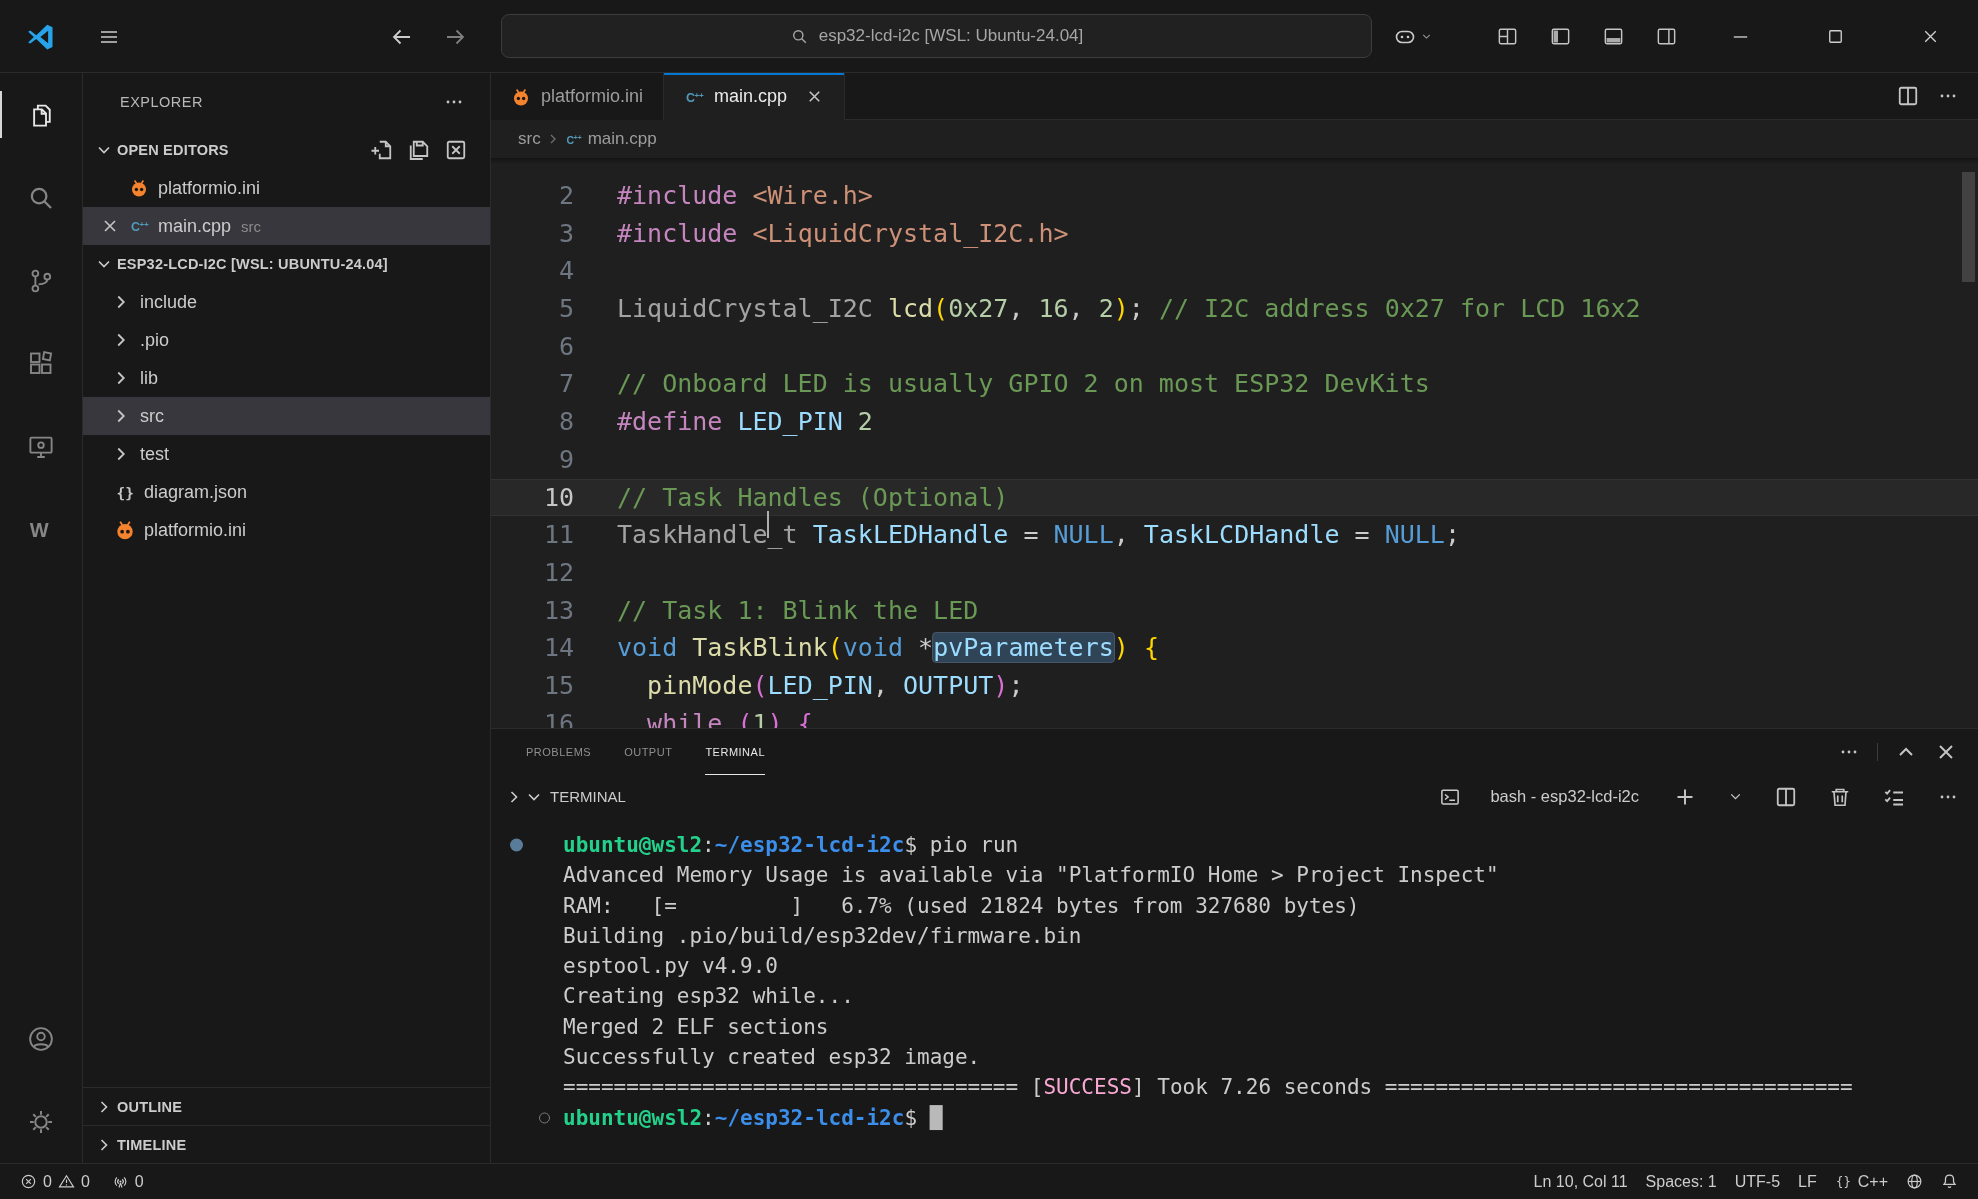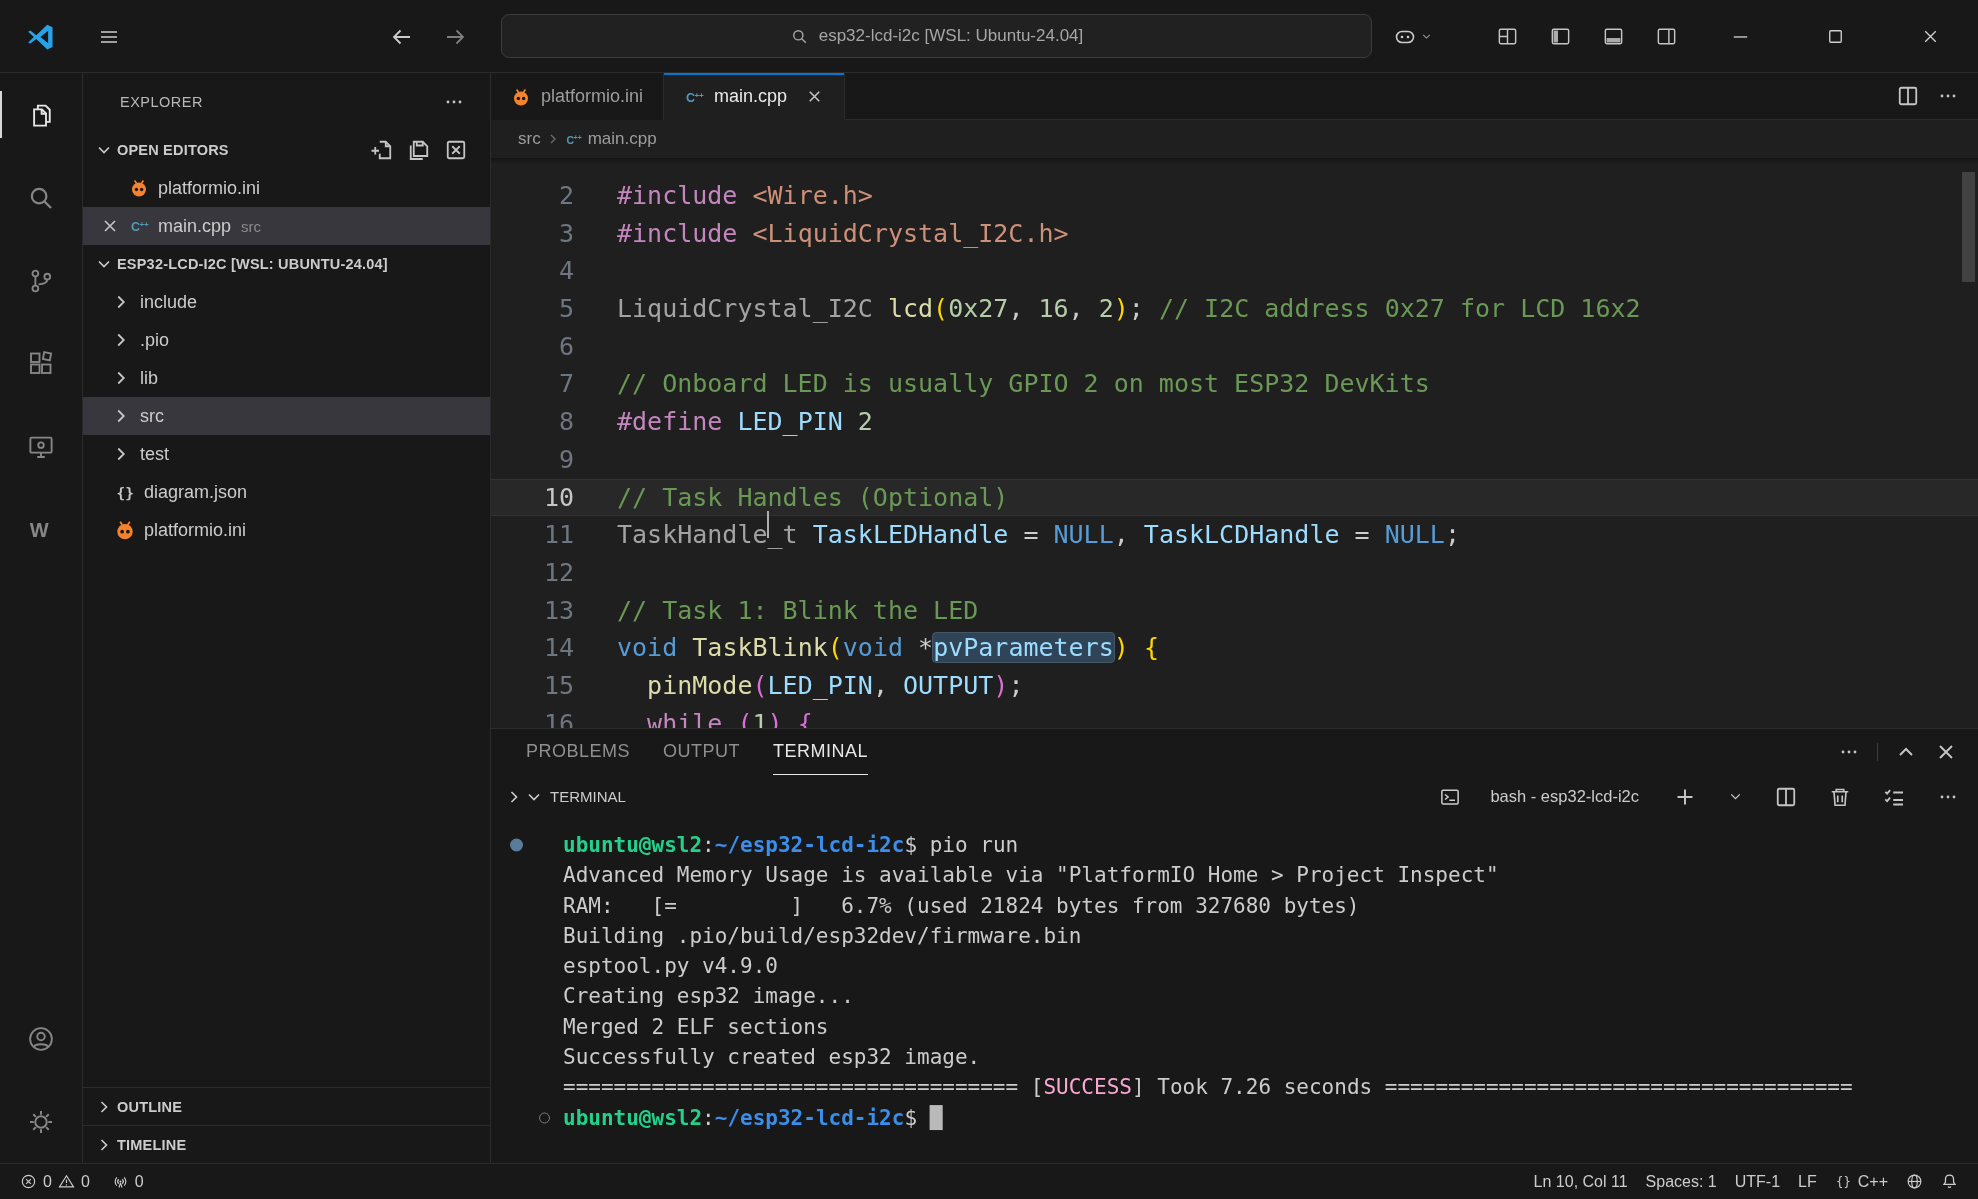--- a/index.html
+++ b/index.html
@@ -97,21 +97,21 @@
   .tk-cm{color:#6a9955} .tk-br1{color:#ffd700} .tk-br2{color:#da70d6}
   .tk-hl { background:rgba(86,156,214,0.30); outline:1px solid rgba(130,170,215,0.40); border-radius:3px; }
   .cursor { display:inline-block; width:0; position:relative; }
   .cursor::after { content:''; position:absolute; left:-1px; top:5px; width:2px; height:27px; background:#aeafad; }
   .scroll-thumb { position:absolute; right:3px; top:14px; width:13px; height:110px; background:rgba(121,121,121,0.4); }
 
   
   .panel { height:435px; flex:none; background:#181818; border-top:1px solid #2b2b2b; display:flex; flex-direction:column; }
   .panel-header { height:46px; display:flex; align-items:center; flex:none; }
   #panel-tabs { display:flex; height:100%; padding-left:35px; }
-  .ptab { margin-right:33px; height:100%; display:flex; align-items:center; font-size:18px;
+  .ptab { margin-right:33px; height:100%; display:flex; align-items:center; font-size:11px;
     letter-spacing:0.5px; color:#8f8f8f; border-bottom:1px solid transparent; cursor:pointer; }
   .ptab.active { color:#e7e7e7; border-bottom-color:#e7e7e7; }
   .panel-actions { margin-left:auto; display:flex; align-items:center; gap:16px; padding-right:20px; }
   .vsep { width:1px; height:18px; background:#3c3c3c; }
   .term-header { height:43px; display:flex; align-items:center; padding-left:13px; flex:none; }
   .term-header .chev { cursor:pointer; }
   .th-label { font-size:15px; color:#cccccc; margin-left:6px; }
   .th-right { margin-left:auto; display:flex; align-items:center; gap:30px; padding-right:18px; }
   .th-ic { width:20px; height:20px; color:#cccccc; }
   .th-shell { font-size:16.5px; color:#cccccc; margin-right:4px; cursor:pointer; }
@@ -613,21 +613,21 @@
                 </svg>
               </button>
           </div>
         </div>
         <div class="term-body" id="term-body">
             <div class="tline"><span class="deco done"></span><span class="tm-tg">ubuntu@wsl2</span><span class="tm-td">:</span><span class="tm-tb">~/esp32-lcd-i2c</span><span class="tm-td">$</span><span class="tm-td"> pio run</span></div>
             <div class="tline"><span class="tm-td">Advanced Memory Usage is available via "PlatformIO Home &gt; Project Inspect"</span></div>
             <div class="tline"><span class="tm-td">RAM:   [=         ]   6.7% (used 21824 bytes from 327680 bytes)</span></div>
             <div class="tline"><span class="tm-td">Building .pio/build/esp32dev/firmware.bin</span></div>
             <div class="tline"><span class="tm-td">esptool.py v4.9.0</span></div>
-            <div class="tline"><span class="tm-td">Creating esp32 image...</span></div>
+            <div class="tline"><span class="tm-td">Creating esp32 while...</span></div>
             <div class="tline"><span class="tm-td">Merged 2 ELF sections</span></div>
             <div class="tline"><span class="tm-td">Successfully created esp32 image.</span></div>
             <div class="tline"><span class="tm-td">==================================== [</span><span class="tm-ts">SUCCESS</span><span class="tm-td">] Took 7.26 seconds </span><span class="tm-td">=====================================</span></div>
             <div class="tline"><span class="deco pending"></span><span class="tm-tg">ubuntu@wsl2</span><span class="tm-td">:</span><span class="tm-tb">~/esp32-lcd-i2c</span><span class="tm-td">$ </span><span class="tm-tcur">█</span></div>
           </div>
       </div>
     </section>
   </div>
 
   <footer class="statusbar">
@@ -656,21 +656,21 @@
               <circle cx="8" cy="8" r="1" fill="currentColor" stroke="none"></circle>
               <path d="M8 9.3L6.6 13.6M8 9.3l1.4 4.3"></path>
             </svg>
           </span>
         <span>0</span>
       </div>
     </div>
     <div class="sb-right">
       <div class="sb-item">Ln 10, Col 11</div>
       <div class="sb-item">Spaces: 1</div>
-      <div class="sb-item">UTF-1</div>
+      <div class="sb-item">UTF-5</div>
       <div class="sb-item">LF</div>
       <div class="sb-item">
         <span class="icx sbi">
             <svg viewBox="0 0 16 16">
               <text x="1" y="12.5" font-size="11.5" fill="currentColor" font-family="DejaVu Sans Mono, monospace">{}</text>
             </svg>
           </span>
         <span>C++</span>
       </div>
       <div class="sb-item">

